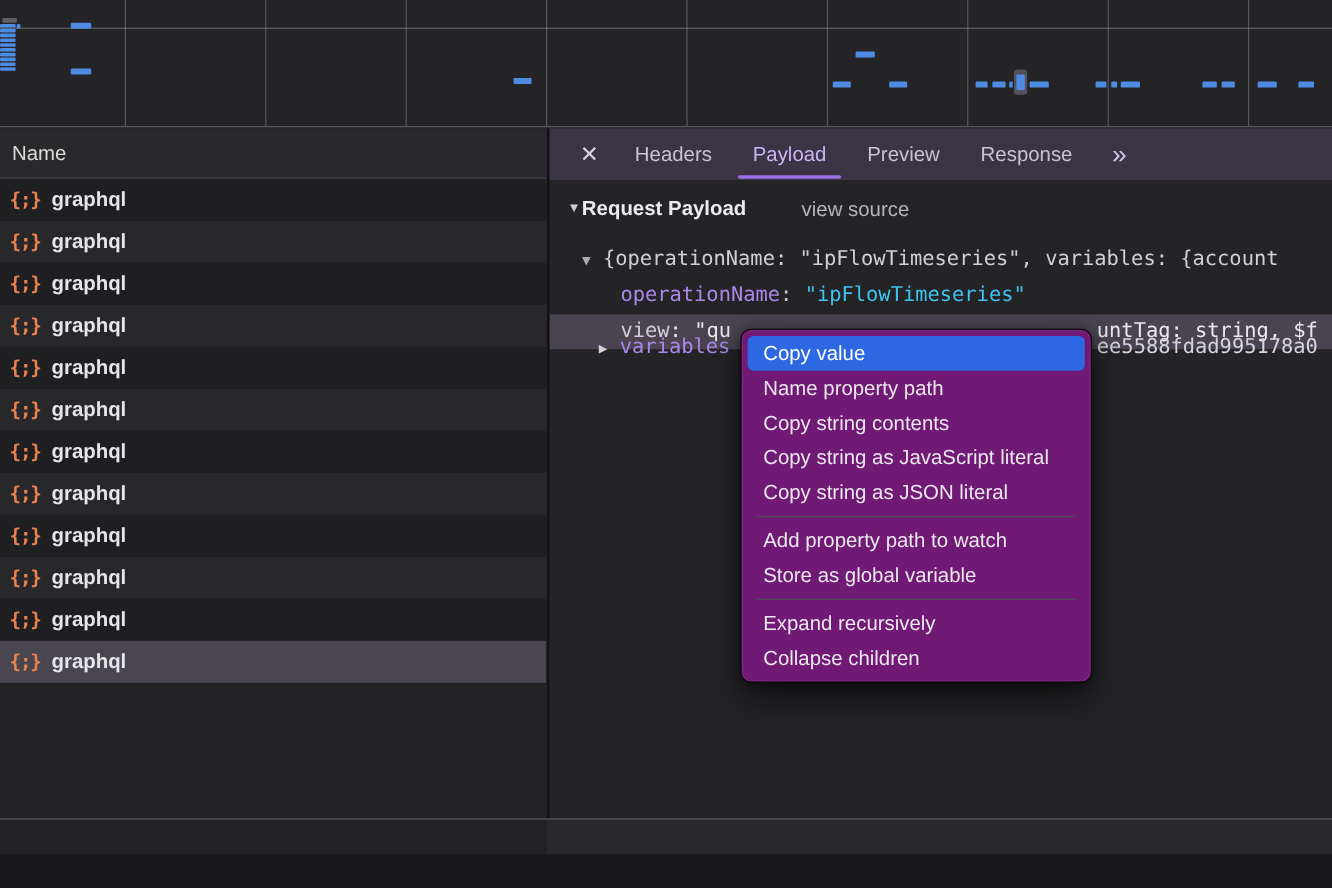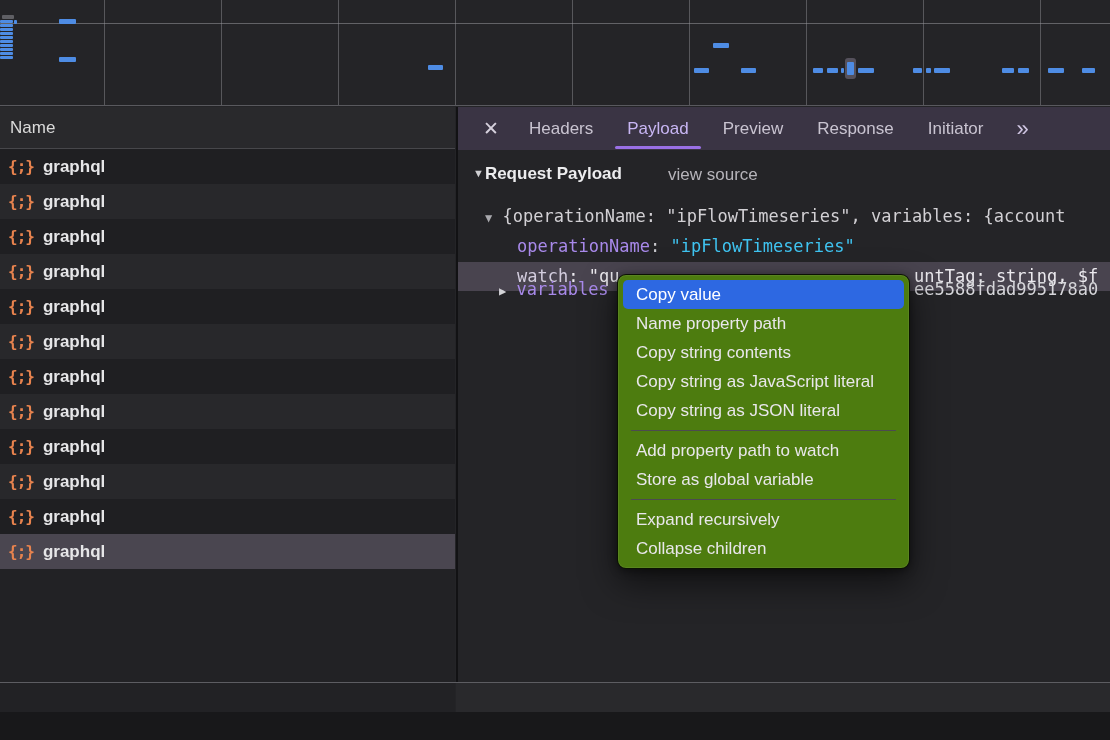--- a/index.html
+++ b/index.html
@@ -69,21 +69,21 @@
   .t-query .frag-l { left:59px; color:#ebe9ee; }
   .t-query .frag-l .key-sel { color:#d3cdde; }
   .t-query .frag-r { left:456px; color:#ebe9ee; }
   .t-vars { top:125px; }
   .t-vars .frag-l { left:41px; }
   .t-vars .frag-l .caret { color:#d4d4d8; }
   .t-vars .frag-r { left:456px; color:#d6d6da; }
 
   
   .context-menu { position:absolute; left:617px; top:274px; width:293px; z-index:20;
-    background:#4d7c0f; border-radius:9px; padding:5px 0;
+    background:#701a75; border-radius:9px; padding:5px 0;
     box-shadow:0 14px 34px rgba(0,0,0,.55), 0 2px 8px rgba(0,0,0,.4), inset 0 0 0 1px rgba(255,255,255,.07);
     border:1px solid rgba(0,0,0,.85); }
   .menu-item { margin:0 5px; padding:0 13px; height:29px; line-height:29px; border-radius:5px;
     color:#e9e7eb; font-size:17px; white-space:nowrap; overflow:hidden; }
   .menu-item.highlighted { background:#2d68e2; color:#ffffff; }
   .menu-divider { height:1px; background:#4c4b50; margin:5px 13px; }
 </style>
 </head>
 <body>
 
@@ -189,40 +189,39 @@
   </div>
 
   <div class="right-panel">
     <div class="tabbar">
       <div class="close-btn">✕</div>
       <div id="tabs" style="display:flex;">
           <div class="tab">Headers</div>
           <div class="tab selected">Payload</div>
           <div class="tab">Preview</div>
           <div class="tab">Response</div>
-          <div class="tab">Initiator</div>
         </div>
       <div class="more-tabs">»</div>
     </div>
 
     <div class="payload-pane">
       <div class="section-row">
         <span class="section-caret">▼</span><span>Request Payload</span>
       </div>
       <div class="view-source">view source</div>
 
       <div class="tree">
         <div class="trow t-preview">
           <span class="frag"><span class="caret">▼</span> <span>{operationName: "ipFlowTimeseries", variables: {account</span></span>
         </div>
         <div class="trow t-opname">
           <span class="frag"><span class="key">operationName</span><span class="punct">: </span><span class="str">"ipFlowTimeseries"</span></span>
         </div>
         <div class="trow t-query">
-          <span class="frag frag-l"><span class="key-sel">watch</span><span>: </span><span>"qu</span></span>
+          <span class="frag frag-l"><span class="key-sel">view</span><span>: </span><span>"qu</span></span>
           <span class="frag frag-r">untTag: string, $f</span>
         </div>
         <div class="trow t-vars">
           <span class="frag frag-l"><span class="caret">▶</span> <span class="key">variables</span></span>
           <span class="frag frag-r">ee5588fdad995178a0</span>
         </div>
       </div>
     </div>
   </div>
 

